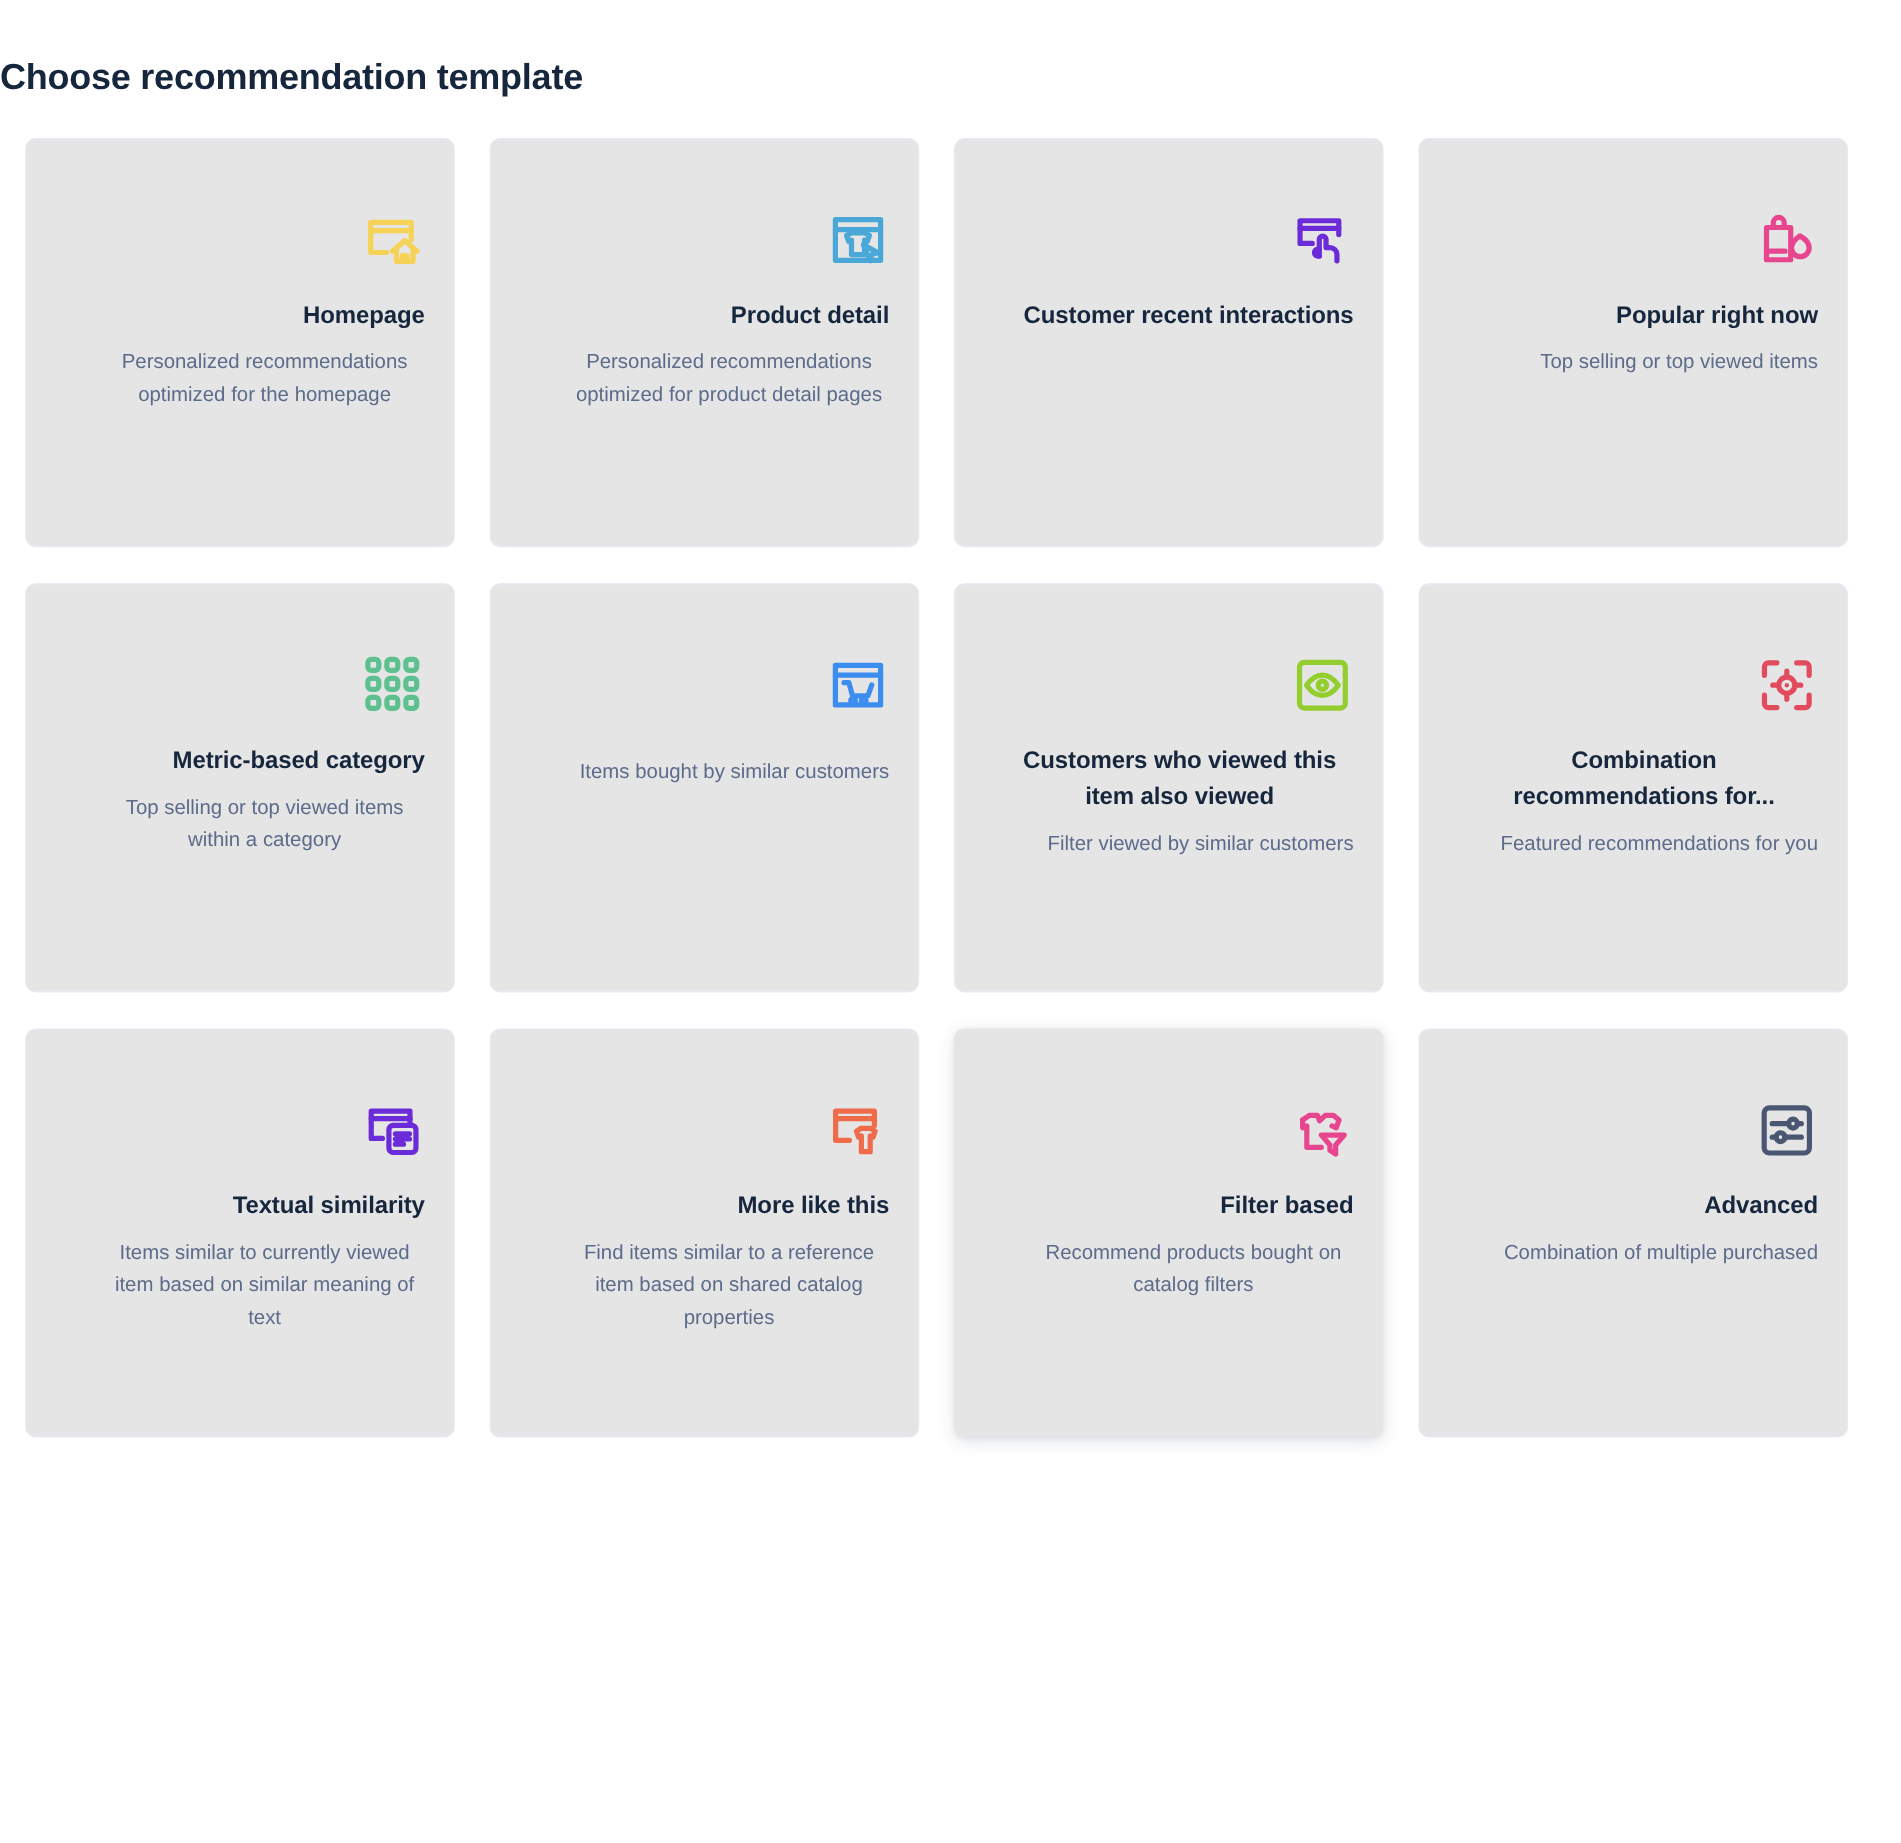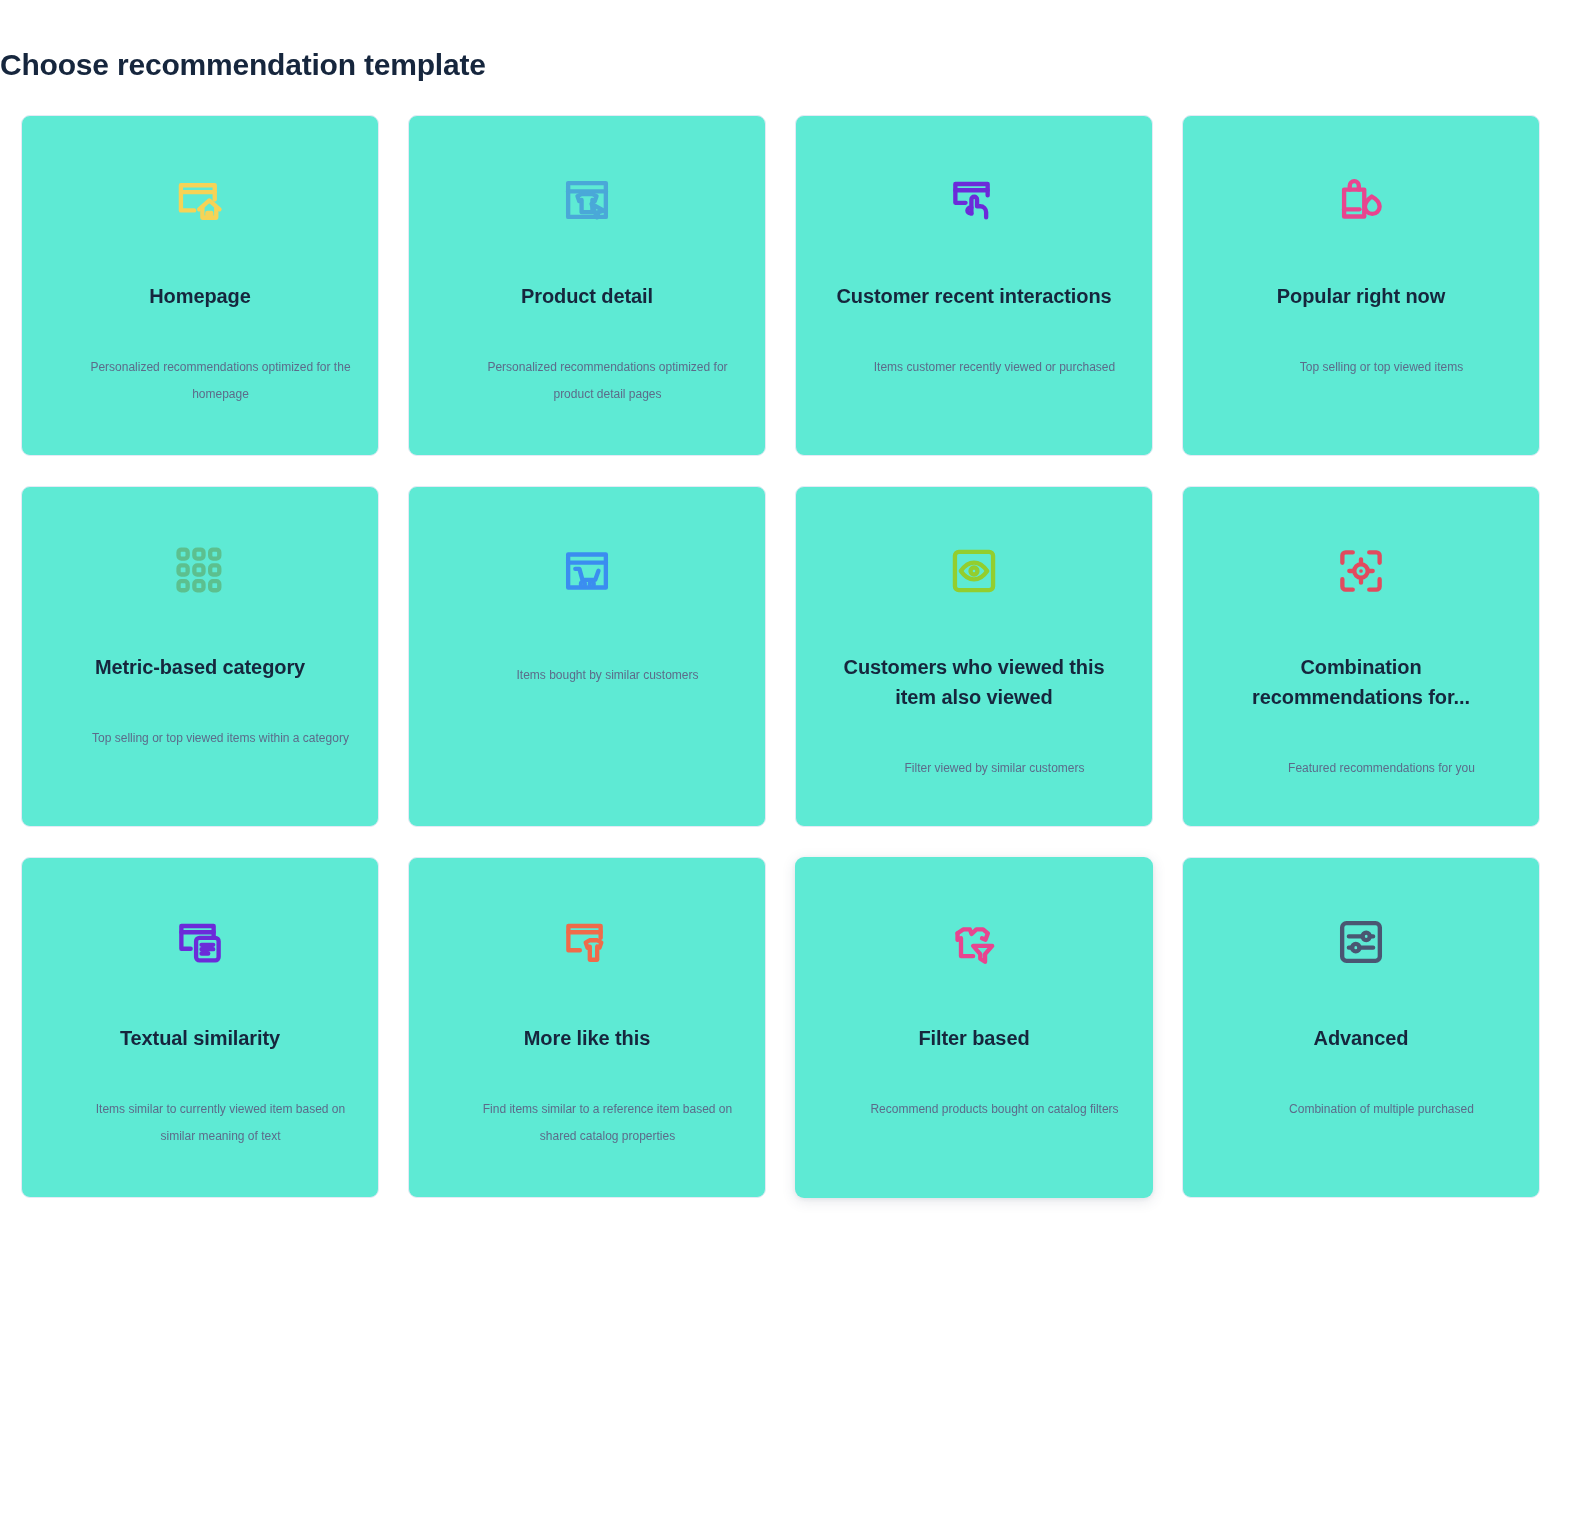--- a/index.html
+++ b/index.html
@@ -37,30 +37,29 @@
     display: grid;
     grid-template-columns: repeat(4, 358px);
     column-gap: 29px;
     row-gap: 30px;
     justify-content: start;
   }
 
   .card {
     width: 358px;
     height: 341px;
-    background: #5eead4;
+    background: #e5e5e5;
     border: 1px solid #e3eaf5;
     border-radius: 9px;
     display: flex;
     flex-direction: column;
-    align-items: center;
+    align-items: flex-end;
     padding: 58px 24px 24px 24px;
     cursor: pointer;
     position: relative;
-    gap: 33px;
   }
 
   .card.hovered {
     border-color: transparent;
     box-shadow: 0 3px 14px rgba(44, 62, 96, 0.13), 0 1px 4px rgba(44, 62, 96, 0.07);
   }
 
   .card-icon {
     width: 52px;
     height: 52px;
@@ -77,21 +76,21 @@
     font-weight: bold;
     color: #16263d;
     text-align: center;
     line-height: 30px;
     letter-spacing: -0.1px;
     max-width: 290px;
   }
 
   .card-desc {
     margin-top: 10px;
-    font-size: 12px;
+    font-size: 17px;
     font-weight: normal;
     color: #5c6b8a;
     text-align: center;
     line-height: 27px;
     max-width: 288px;
     margin-left: 41px;
   }
 </style>
 </head>
 <body>
@@ -129,21 +128,20 @@
       <div class="card">
         <div class="card-icon">
           <svg viewBox="0 0 24 24" xmlns="http://www.w3.org/2000/svg">
             <path fill="none" stroke="#6c2bd9" stroke-width="2" stroke-linecap="round" stroke-linejoin="round" d="M3.4 4.6h14.9v2.9H3.4z"></path>
             <path fill="none" stroke="#6c2bd9" stroke-width="2" stroke-linecap="round" stroke-linejoin="round" d="M3.4 7.5v5.8h4.7M18.3 7.5v2.4"></path>
             <path fill="none" stroke="#6c2bd9" stroke-width="2" stroke-linecap="round" stroke-linejoin="round" d="M10.8 18.2v-6.4a1.3 1.3 0 0 1 2.6 0v3.1h1.4c1.6 0 2.8 1.2 2.8 2.8v2.3"></path>
             <path fill="none" stroke="#6c2bd9" stroke-width="2" stroke-linecap="round" stroke-linejoin="round" d="M10.8 15.5h-.5a1.3 1.3 0 0 0 0 2.7h.5"></path>
           </svg>
         </div>
         <div class="card-title">Customer recent interactions</div>
-        <div class="card-desc">Items customer recently viewed or purchased</div>
       </div>
       <div class="card">
         <div class="card-icon">
           <svg viewBox="0 0 24 24" xmlns="http://www.w3.org/2000/svg">
             <path fill="none" stroke="#e8458f" stroke-width="2" stroke-linecap="round" stroke-linejoin="round" d="M4.2 7.2h9.3v12.4H4.2z"></path>
             <path fill="none" stroke="#e8458f" stroke-width="2" stroke-linecap="round" stroke-linejoin="round" d="M6.8 7.2V5.4a2.1 2.1 0 0 1 4.2 0v1.8"></path>
             <path fill="none" stroke="#e8458f" stroke-width="2" stroke-linecap="round" stroke-linejoin="round" d="M4.2 16.3h7.1"></path>
             <path fill="none" stroke="#e8458f" stroke-width="2" stroke-linecap="round" stroke-linejoin="round" d="M17 10.4c-2.1 1.5-3.2 2.9-3.2 4.6a3.4 3.4 0 0 0 6.8 0c0-1.7-1.2-3.3-3.6-4.6z"></path>
           </svg>
         </div>

